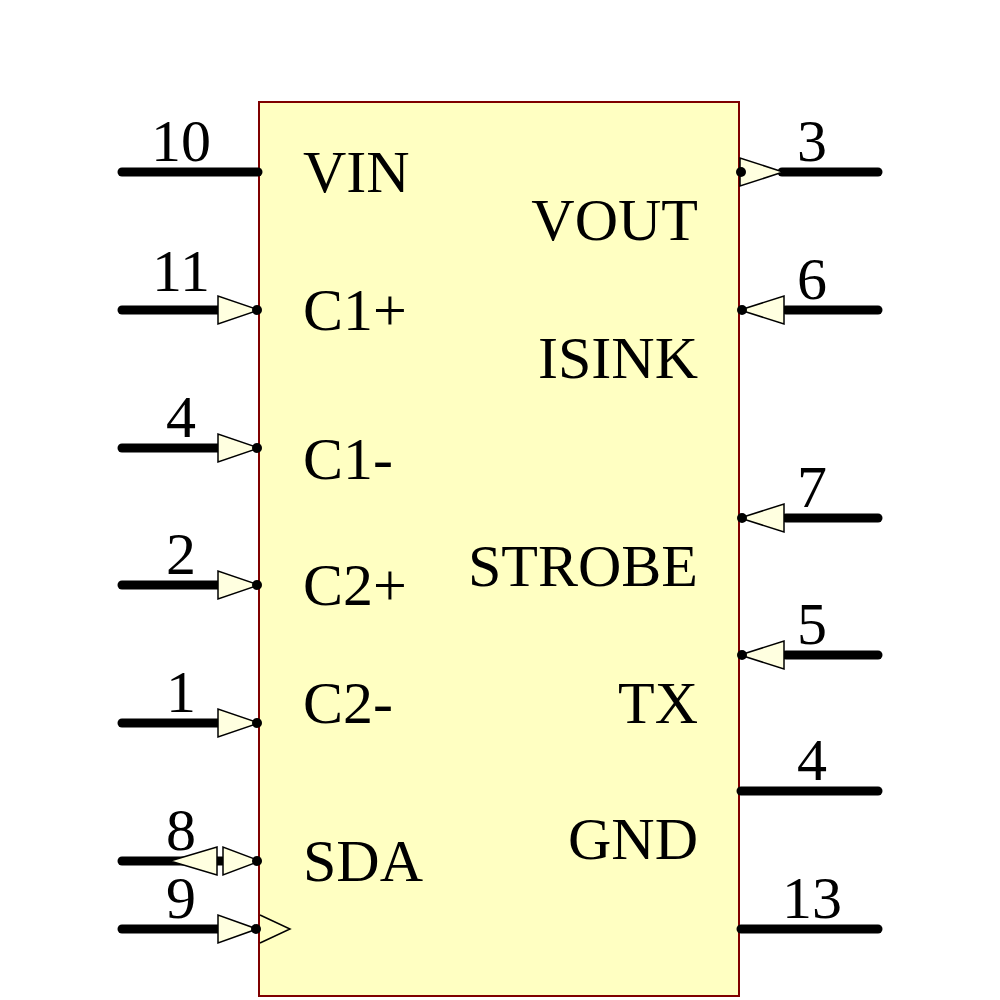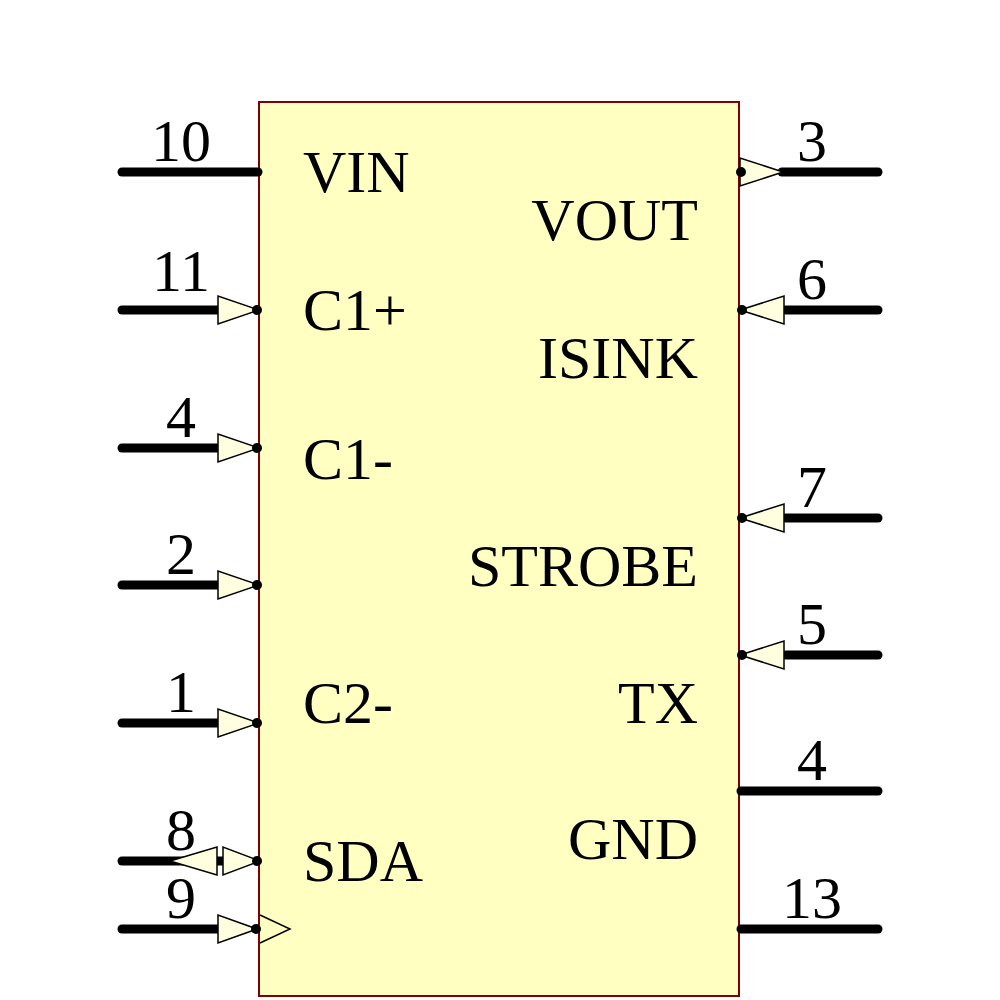--- a/index.html
+++ b/index.html
@@ -119,20 +119,21 @@
   <div class="pin-text num-right" style="top:110px">3</div>
   <div class="pin-text num-right" style="top:248px">6</div>
   <div class="pin-text num-right" style="top:456px">7</div>
   <div class="pin-text num-right" style="top:593px">5</div>
   <div class="pin-text num-right" style="top:729px">4</div>
   <div class="pin-text num-right" style="top:867px">13</div>
 
   <div class="pin-text lbl-left" style="top:141px">VIN</div>
   <div class="pin-text lbl-left" style="top:279px">C1+</div>
   <div class="pin-text lbl-left" style="top:428px">C1-</div>
+  <div class="pin-text lbl-left" style="top:554px">C2+</div>
   <div class="pin-text lbl-left" style="top:672px">C2-</div>
   <div class="pin-text lbl-left" style="top:830px">SDA</div>
 
   <div class="pin-text lbl-right" style="top:141px">VOUT</div>
   <div class="pin-text lbl-right" style="top:279px">ISINK</div>
   <div class="pin-text lbl-right" style="top:487px">STROBE</div>
   <div class="pin-text lbl-right" style="top:624px">TX</div>
   <div class="pin-text lbl-right" style="top:760px">GND</div>
 
 </div>

